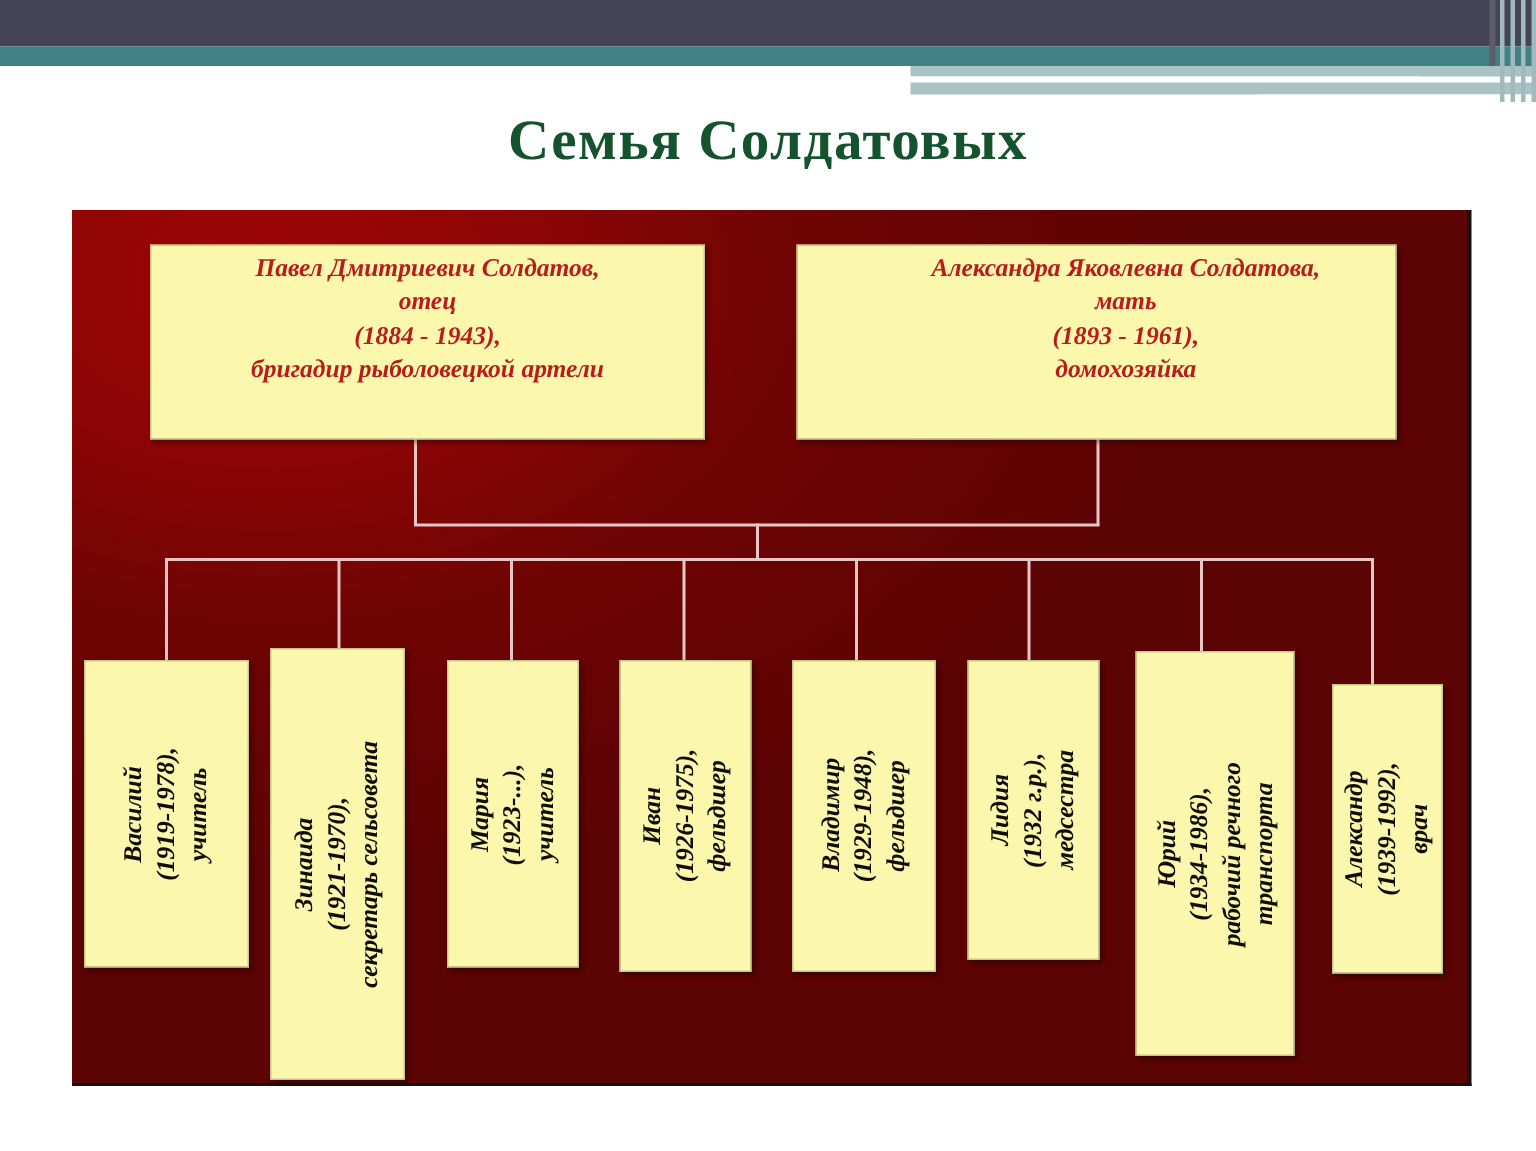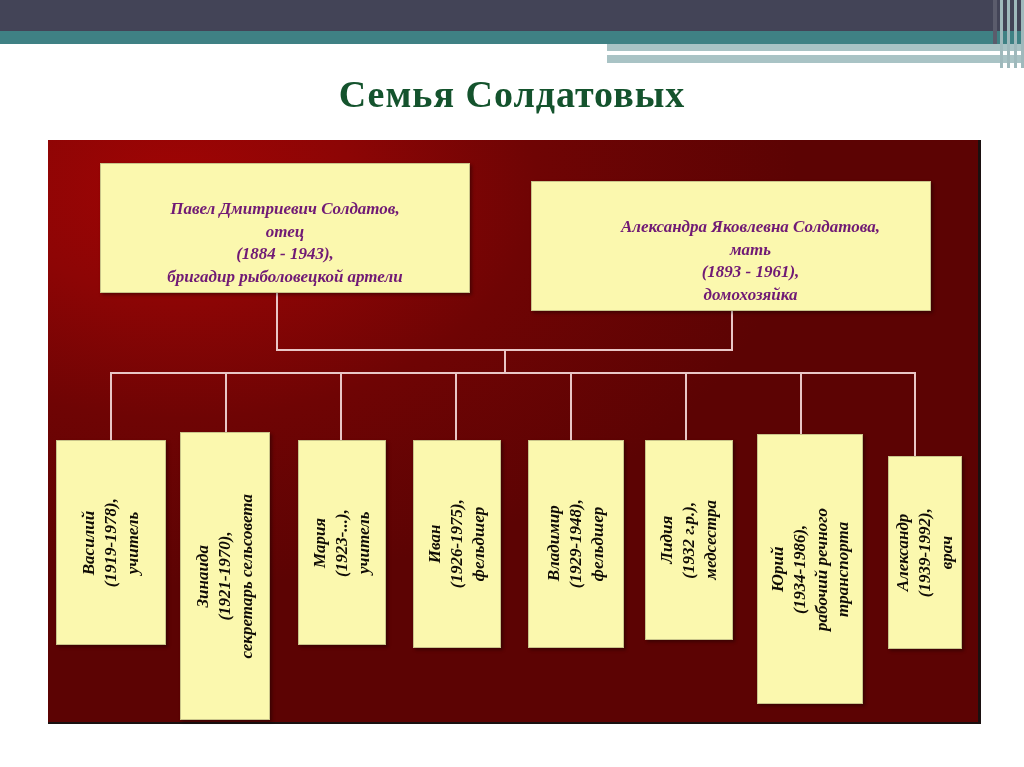--- a/index.html
+++ b/index.html
@@ -97,29 +97,29 @@
   
   .node {
     position: absolute;
     background: #fbf8ae;
     border: 1px solid #c9c48a;
     box-sizing: border-box;
     box-shadow: 2px 2px 3px rgba(0,0,0,0.35);
   }
   .node-parent {
     display: flex;
-    align-items: flex-end;
+    align-items: flex-start;
     justify-content: center;
     text-align: center;
     font-family: "Liberation Serif", serif;
     font-style: italic;
     font-weight: bold;
     font-size: 17px;
     line-height: 1.32;
-    color: #701a75;
+    color: #b91c1c;
     padding: 4px 6px;
   }
   .node-child {
     display: flex;
     align-items: center;
     justify-content: center;
   }
   .vtext {
     writing-mode: vertical-rl;
     transform: rotate(180deg);
@@ -176,21 +176,21 @@
   <div class="ln ln-v" style="left:752px; top:232px; height:62px;"></div>
   <div class="ln ln-v" style="left:866px; top:232px; height:84px;"></div>
 
   <div class="node node-parent" style="left:52px; top:23px; width:370px; height:130px;">
     <span style="white-space:pre-line;">Павел Дмитриевич Солдатов,
 отец
 (1884 - 1943),
 бригадир рыболовецкой артели</span>
   </div>
 
-  <div class="node node-parent" style="left:483px; top:41px; width:400px; height:130px;padding-left:45px;">
+  <div class="node node-parent" style="left:483px; top:23px; width:400px; height:130px;padding-left:45px;">
     <span style="white-space:pre-line;">Александра Яковлевна Солдатова,
 мать
 (1893 - 1961),
 домохозяйка</span>
   </div>
 
   <div class="node node-child" style="left:8px; top:300px; width:110px; height:205px;">
     <span class="vtext">Василий
 (1919-1978),
 учитель</span>

